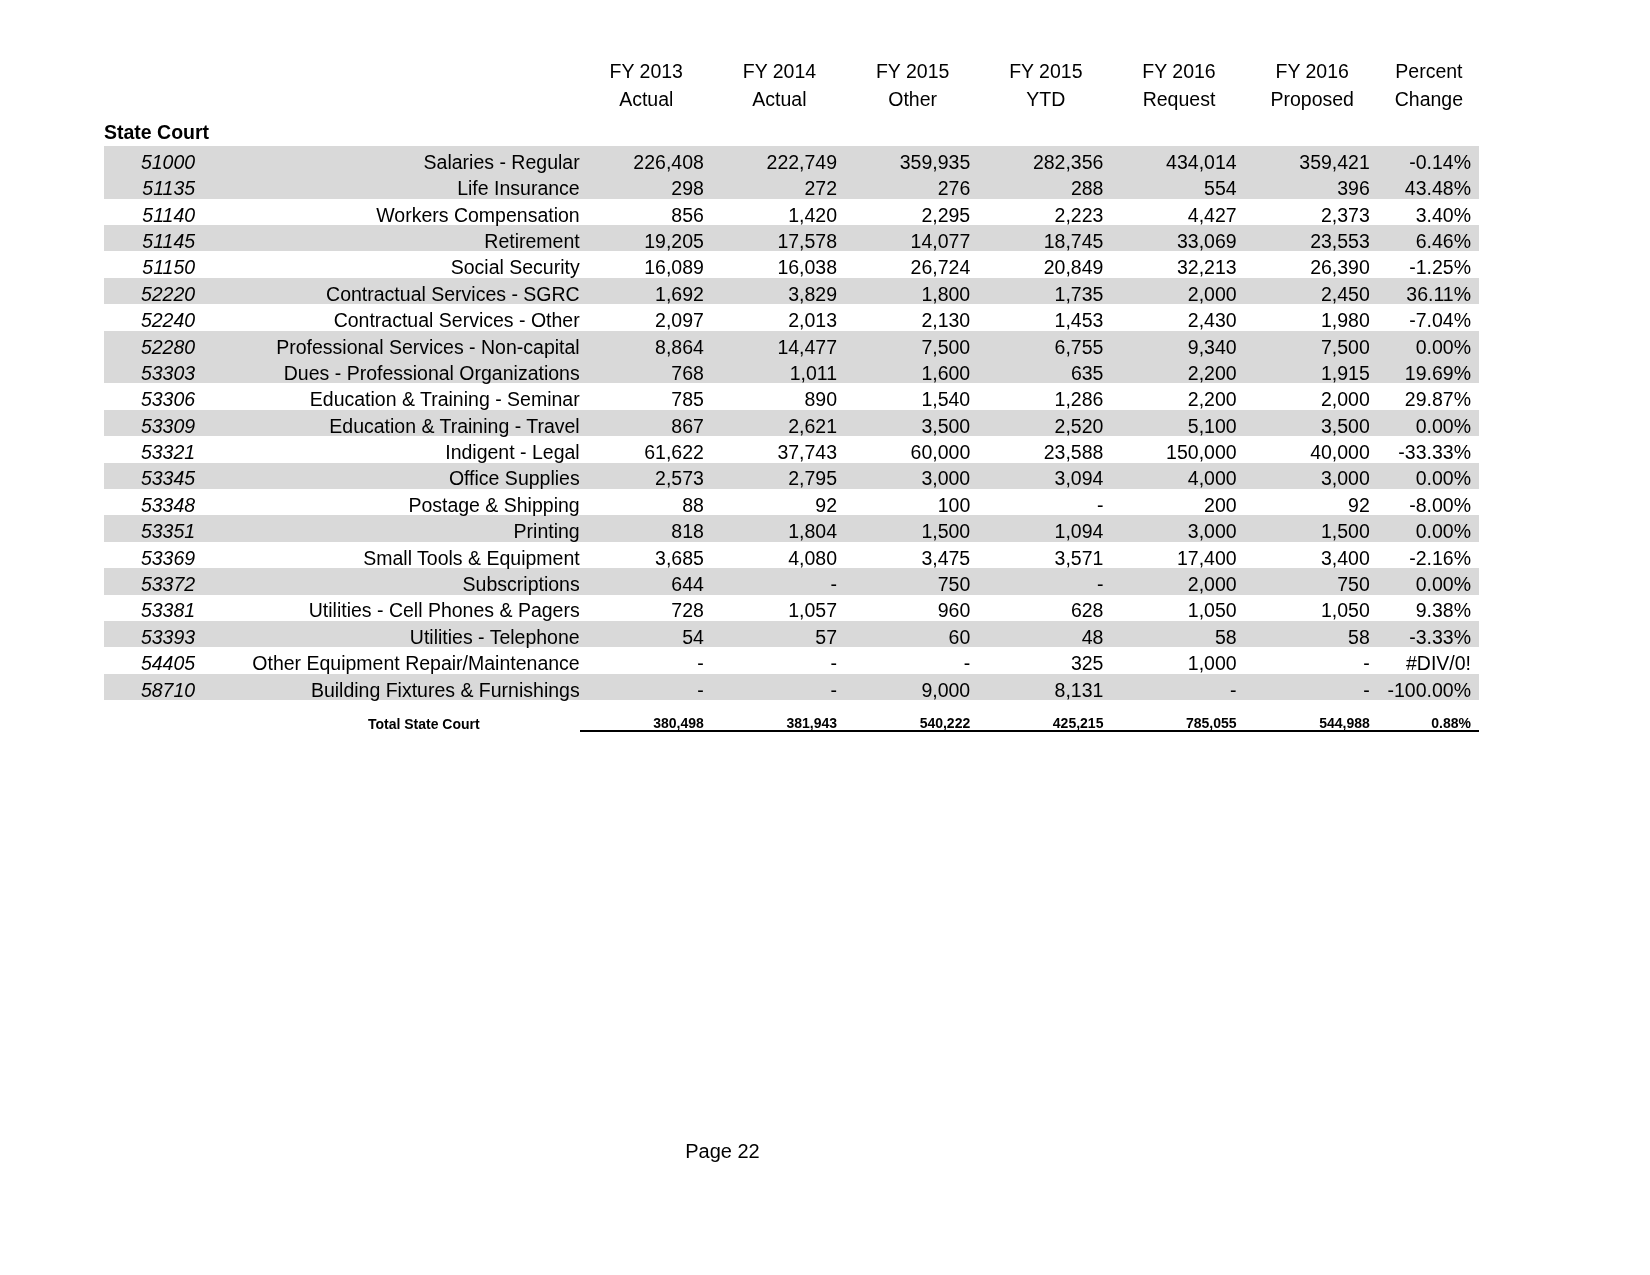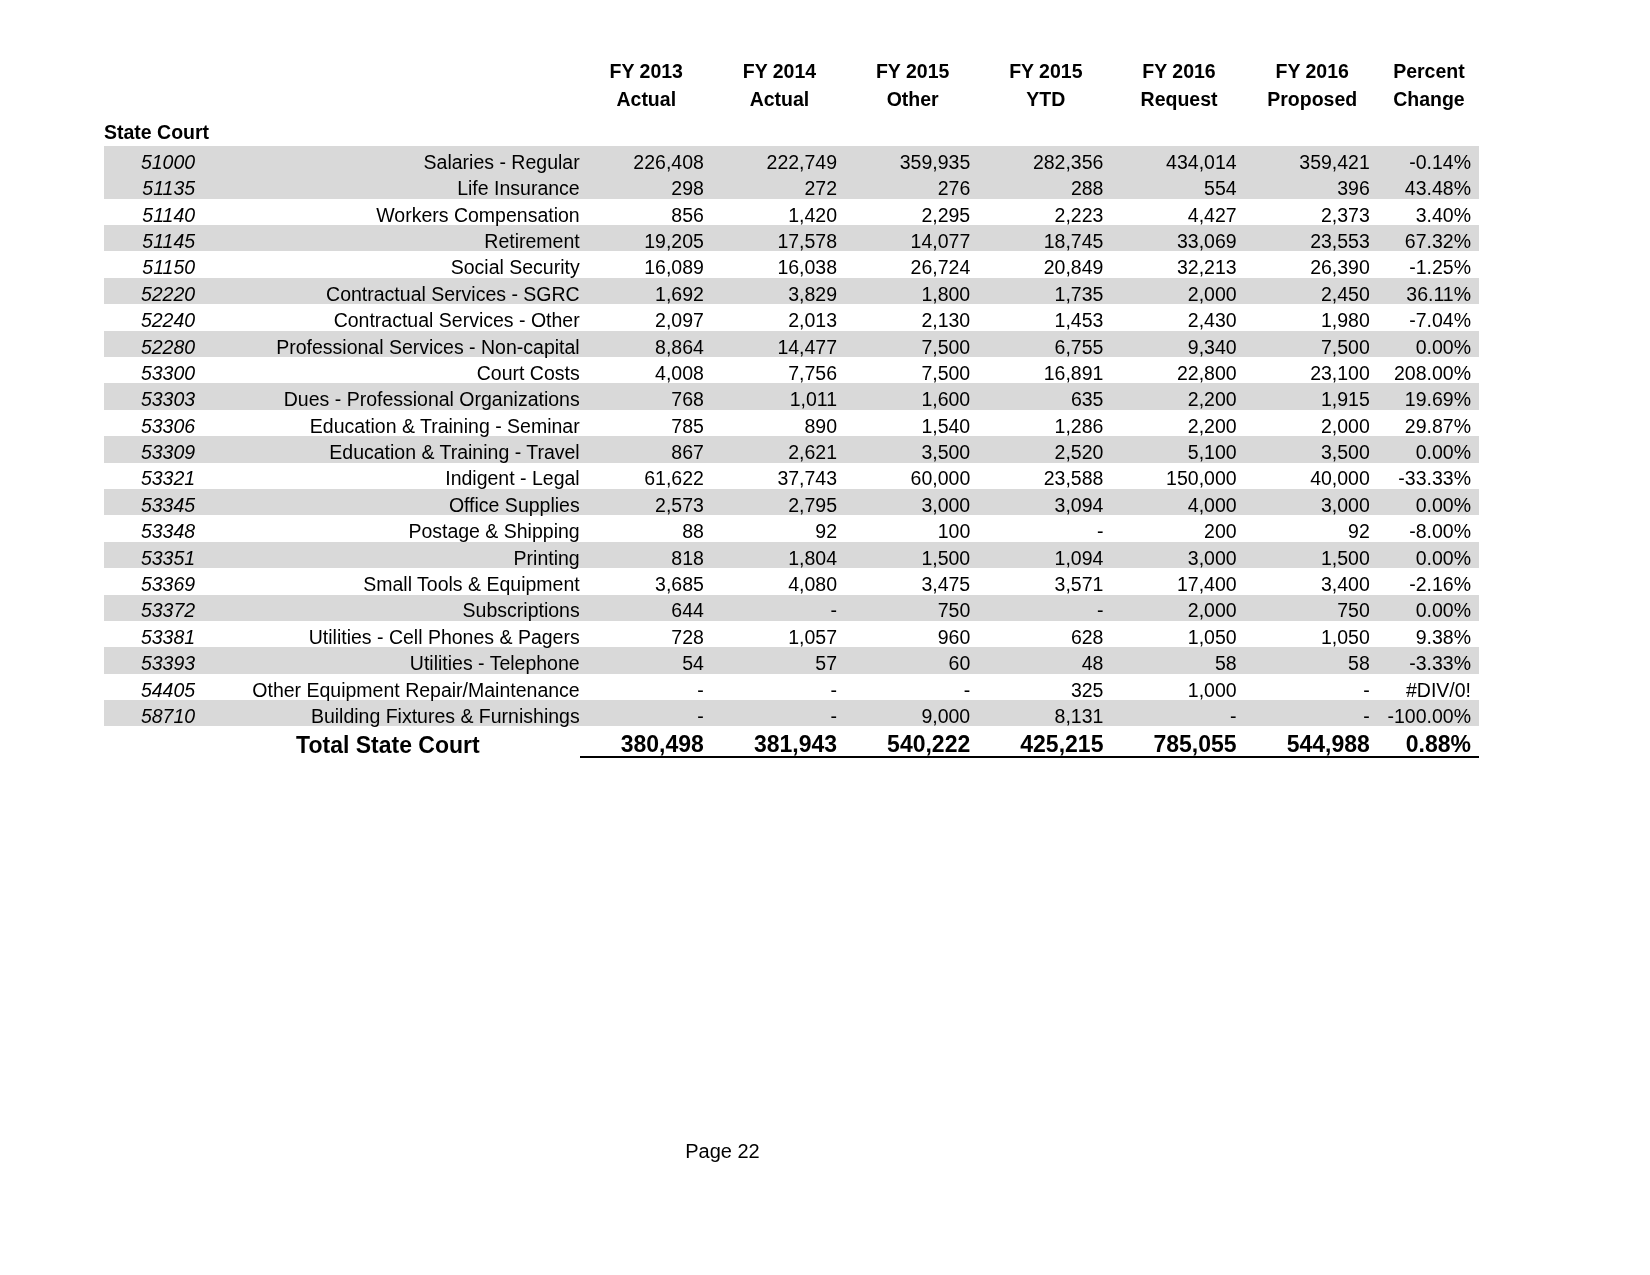--- a/index.html
+++ b/index.html
@@ -40,21 +40,21 @@
 
   .budget-table th,
   .budget-table td {
     padding: 0;
     vertical-align: bottom;
     line-height: 1.0;
   }
 
   
   thead th {
-    font-weight: bold;
+    font-weight: normal;
     font-size: 19.5px;
     text-align: center;
     padding-bottom: 4px;
     white-space: nowrap;
   }
   thead th .hl {
     display: block;
     line-height: 1.42;
   }
   thead th.blank { text-align: left; }
@@ -98,21 +98,21 @@
     text-align: right;
     padding-right: 8px;
     white-space: nowrap;
     font-variant-numeric: tabular-nums;
   }
 
   
   tr.total-row td {
     font-weight: bold;
     height: 28px;
-    font-size: 23px;
+    font-size: 14px;
     padding-top: 2px;
   }
   tr.total-row td.num,
   tr.total-row td.pct {
     border-bottom: 2.5px solid #000;
   }
   tr.total-row td.desc,
   tr.total-row td.code {
     white-space: nowrap;
   }
@@ -226,21 +226,21 @@
         </tr>
         <tr class="data-row shaded">
           <td class="code">51145</td>
           <td class="desc">Retirement</td>
           <td class="num">19,205</td>
           <td class="num">17,578</td>
           <td class="num">14,077</td>
           <td class="num">18,745</td>
           <td class="num">33,069</td>
           <td class="num">23,553</td>
-          <td class="pct">67.32%</td>
+          <td class="pct">6.46%</td>
         </tr>
         <tr class="data-row">
           <td class="code">51150</td>
           <td class="desc">Social Security</td>
           <td class="num">16,089</td>
           <td class="num">16,038</td>
           <td class="num">26,724</td>
           <td class="num">20,849</td>
           <td class="num">32,213</td>
           <td class="num">26,390</td>
@@ -271,31 +271,20 @@
         <tr class="data-row shaded">
           <td class="code">52280</td>
           <td class="desc">Professional Services - Non-capital</td>
           <td class="num">8,864</td>
           <td class="num">14,477</td>
           <td class="num">7,500</td>
           <td class="num">6,755</td>
           <td class="num">9,340</td>
           <td class="num">7,500</td>
           <td class="pct">0.00%</td>
-        </tr>
-        <tr class="data-row">
-          <td class="code">53300</td>
-          <td class="desc">Court Costs</td>
-          <td class="num">4,008</td>
-          <td class="num">7,756</td>
-          <td class="num">7,500</td>
-          <td class="num">16,891</td>
-          <td class="num">22,800</td>
-          <td class="num">23,100</td>
-          <td class="pct">208.00%</td>
         </tr>
         <tr class="data-row shaded">
           <td class="code">53303</td>
           <td class="desc">Dues - Professional Organizations</td>
           <td class="num">768</td>
           <td class="num">1,011</td>
           <td class="num">1,600</td>
           <td class="num">635</td>
           <td class="num">2,200</td>
           <td class="num">1,915</td>

